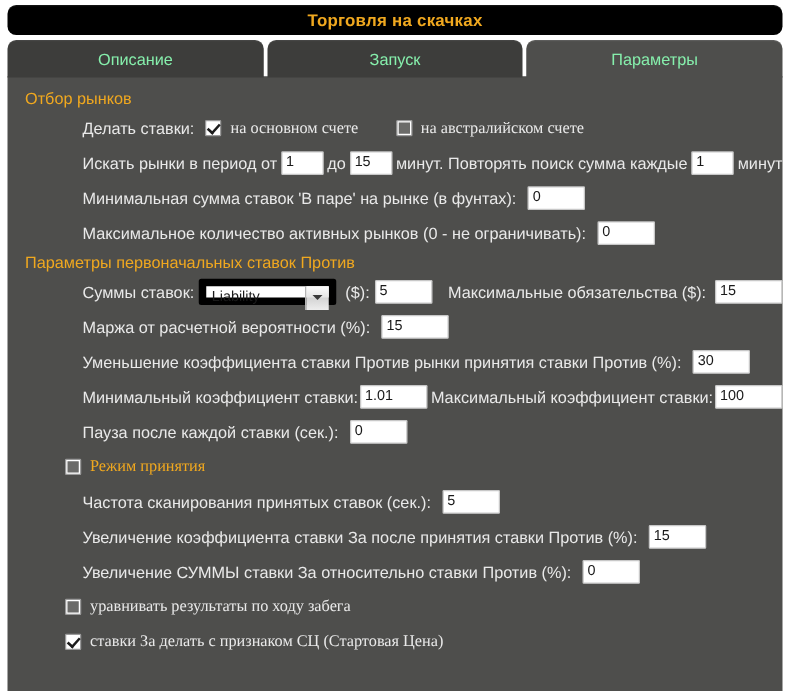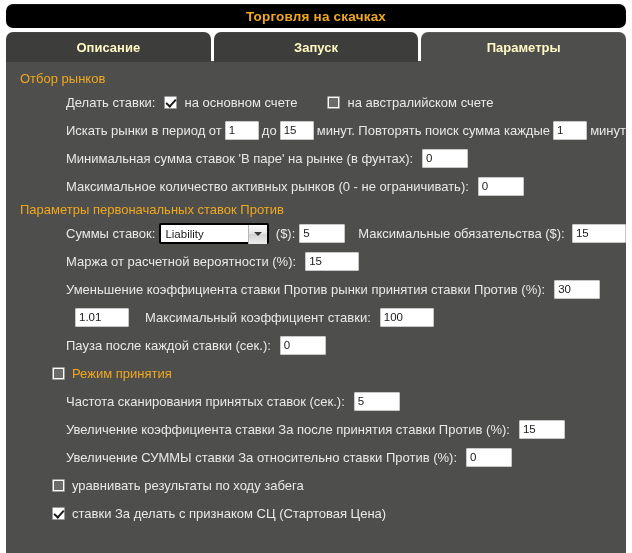--- a/index.html
+++ b/index.html
@@ -54,22 +54,22 @@
     height: 30px;
     background: #3d3d3b;
     border-radius: 7px 7px 0 0;
     display: flex;
     align-items: center;
     justify-content: center;
     cursor: pointer;
     box-shadow: inset 0 1px 0 rgba(255,255,255,0.05);
   }
   .tab-label {
-    color: #fef9c3;
-    font-weight: bold;
+    color: #86efac;
+    font-weight: normal;
     font-size: 13px;
   }
   .tab.active {
     background: #4e4e4c;
     box-shadow: inset 0 1px 0 rgba(255,255,255,0.09);
   }
 
   
   .panel {
     position: relative;
@@ -129,21 +129,21 @@
   .inp.w44 { width: 46px; }
   .inp.w52 { width: 54px; }
 
   
   .sel-wrap {
     position: relative;
     display: inline-block;
     width: 124px;
     height: 21px;
     background: #ffffff;
-    border: 2px solid #000000;
+    border: 6px solid #000000;
     box-sizing: border-box;
     border-radius: 2px;
     cursor: pointer;
     padding-left: 44px;
   }
   .sel-value {
     position: absolute;
     left: 4px;
     top: 0;
     line-height: 19px;
@@ -197,20 +197,21 @@
     width: 4px;
     height: 8px;
     border: solid #1c1c1c;
     border-width: 0 2px 2px 0;
     transform: rotate(42deg);
   }
   .cb-label {
     vertical-align: middle;
     margin-left: 7px;
     font-size: 13px;
+    font-family: Liberation Serif, serif;
   }
 </style>
 </head>
 <body>
 
 <div class="app">
 
   <div class="titlebar">
     <span class="titlebar-text">Торговля на скачках</span>
   </div>
@@ -296,20 +297,21 @@
       <input class="inp w52" type="text" value="15" style="">
     </div>
 
     <div class="row">
       <span class="lbl">Уменьшение коэффициента ставки Против рынки принятия ставки Против (%):</span>
       <span class="sp sp8"></span>
       <input class="inp w44" type="text" value="30" style="">
     </div>
 
     <div class="row">
+      <span class="lbl">Минимальный коэффициент ставки:</span>
       <span class="sp sp8"></span>
       <input class="inp w52" type="text" value="1.01" style="">
       <span class="sp sp14"></span>
       <span class="lbl">Максимальный коэффициент ставки:</span>
       <span class="sp sp8"></span>
       <input class="inp w52" type="text" value="100" style="">
     </div>
 
     <div class="row">
       <span class="lbl">Пауза после каждой ставки (сек.):</span>

